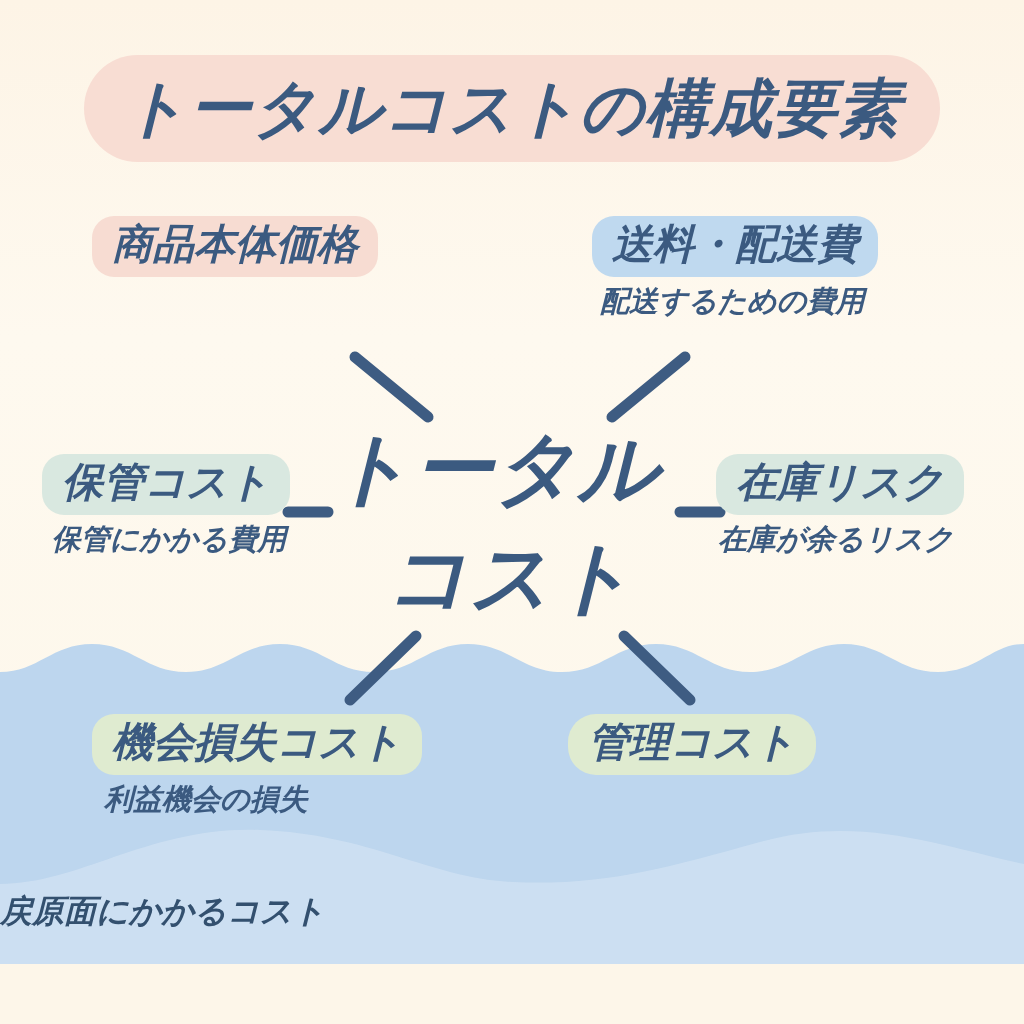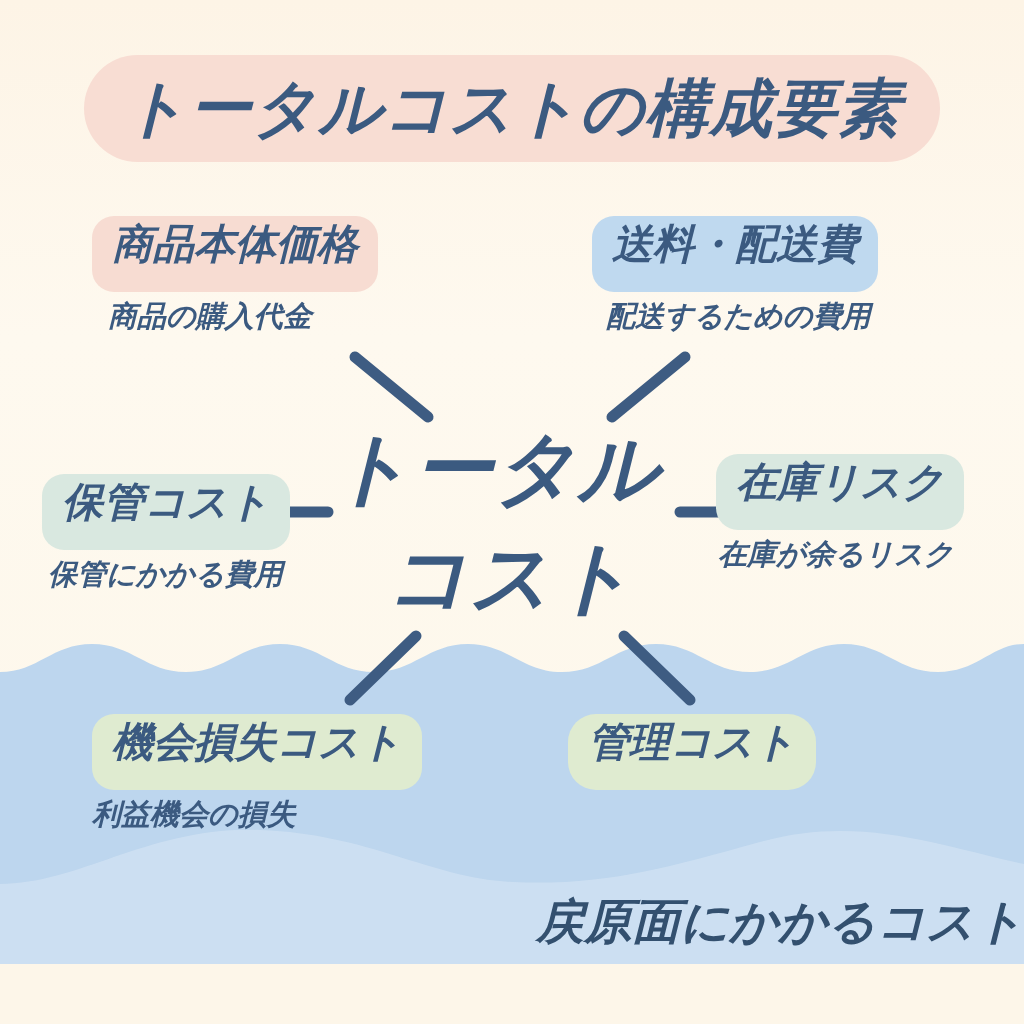--- a/index.html
+++ b/index.html
@@ -65,21 +65,21 @@
   .node {
     position: absolute;
     display: flex;
     flex-direction: column;
   }
   .node-pill {
     display: inline-flex;
     align-items: center;
     justify-content: center;
     border-radius: 22px;
-    padding: 7px 20px 26px 20px;
+    padding: 7px 20px 11px 20px;
     box-sizing: border-box;
   }
   .node-label {
     font-size: 41px;
     font-weight: 700;
     color: #3b5a80;
     line-height: 1.05;
     white-space: nowrap;
   }
   .node-desc {
@@ -91,33 +91,33 @@
     margin-top: 9px;
   }
 
   
   #node-product      { left: 92px;  top: 216px; align-items: flex-start; }
   #node-product .node-pill { background: #f7dcd2; }
   #node-product .node-desc { margin-left: 16px; }
 
   #node-shipping     { left: 592px; top: 216px; align-items: flex-start; }
   #node-shipping .node-pill { background: #bfd9ef; }
-  #node-shipping .node-desc { margin-left: 14px; }
-
-  #node-storage      { left: 42px;  top: 454px; align-items: flex-start; margin-top: 20px; }
+  #node-shipping .node-desc { margin-left: 8px; }
+
+  #node-storage      { left: 42px;  top: 454px; align-items: center; }
   #node-storage .node-pill { background: #d9e8e0; }
   #node-storage .node-desc { margin-left: 6px; }
 
   #node-inventory    { left: 716px; top: 454px; align-items: flex-start; }
   #node-inventory .node-pill { background: #d9e8e0; text-align: right; }
   #node-inventory .node-desc { margin-left: 2px; }
 
   #node-opportunity  { left: 92px;  top: 714px; align-items: flex-start; }
   #node-opportunity .node-pill { background: #dfebd0; }
-  #node-opportunity .node-desc { margin-left: 0; }
+  #node-opportunity .node-desc { margin-left: 12px; }
 
   #node-management   { left: 568px; top: 714px; align-items: flex-start; }
   #node-management .node-pill { background: #dfebd0; border-radius: 28px; }
   #node-management .node-desc { margin-left: 12px; }
 
   
   #center-block {
     position: absolute;
     left: 330px;
     top: 430px;
@@ -146,22 +146,22 @@
     height: 1024px;
     pointer-events: none;
   }
 
   
   #bottom-caption {
     position: absolute;
     left: 0;
     top: 890px;
     width: 1024px;
-    text-align: right;
-    font-size: 48px;
+    text-align: left;
+    font-size: 32px;
     font-weight: 700;
     color: #33506f;
     white-space: nowrap;
   }
 </style>
 </head>
 <body>
 
 <div id="canvas">
 
@@ -211,21 +211,20 @@
 
   <div id="center-block">
     <div class="center-line" id="center-line-1">トータル</div>
     <div class="center-line" id="center-line-2">コスト</div>
   </div>
 
   <div class="node" id="node-product">
     <div class="node-pill">
       <span class="node-label">商品本体価格</span>
     </div>
-    <div class="node-desc">商品の購入代金</div>
   </div>
 
   <div class="node" id="node-shipping">
     <div class="node-pill">
       <span class="node-label">送料・配送費</span>
     </div>
     <div class="node-desc">配送するための費用</div>
   </div>
 
   <div class="node" id="node-storage">

